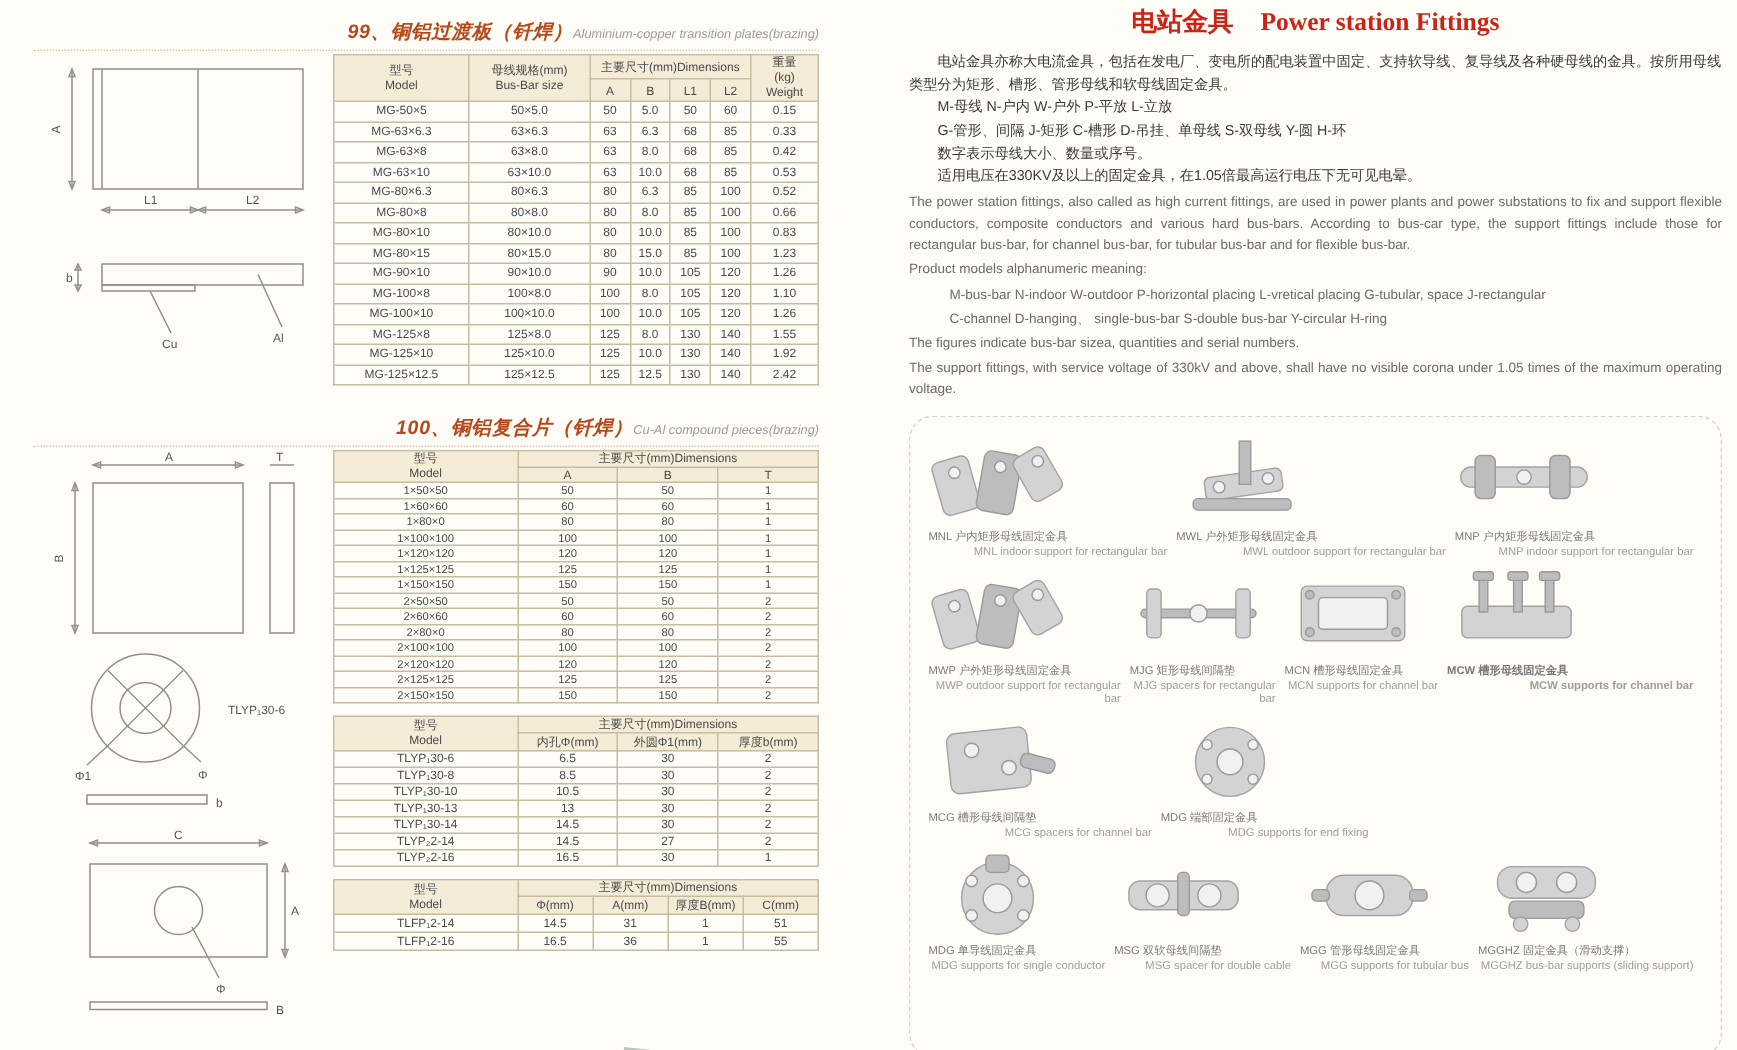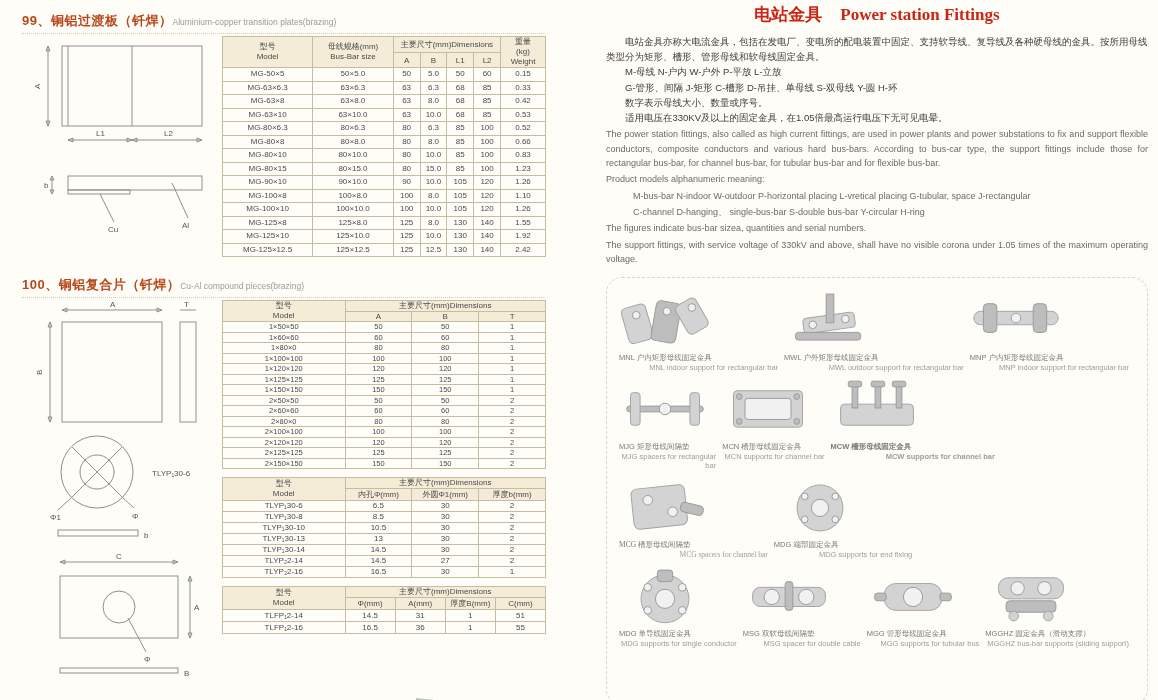--- a/index.html
+++ b/index.html
@@ -5,22 +5,22 @@
   html,body{margin:0;padding:0;}
   body{
     width:1158px;height:700px;overflow:hidden;position:relative;
     background:#fefdf8;font-family:"Liberation Sans",sans-serif;color:#444;
   }
   .spread{display:flex;width:1158px;height:700px;}
   .page-l{width:592px;box-sizing:border-box;padding:12px 4px 0 22px;}
   .page-r{width:566px;box-sizing:border-box;padding:1px 10px 0 14px;}
 
   
-  .sec-head{display:flex;justify-content:flex-start;align-items:baseline;
-    border-bottom:1px dotted #d5cab2;padding-bottom:3px;width:524px;}
+  .sec-head{display:flex;justify-content:flex-end;align-items:baseline;
+    border-bottom:1px dotted #d5cab2;padding-bottom:3px;width:524px;font-style:italic;}
   .sec-title{color:var(--accent-left,#b8481a);font-weight:bold;font-size:13px;letter-spacing:.5px;}
   .sec-sub{color:#9b9b9b;font-size:8.5px;}
 
   
   .row99{display:flex;margin-top:2px;height:226px;}
   .row100{display:flex;margin-top:2px;}
   .draw-col{width:200px;flex:none;}
   .tbl-col{width:324px;flex:none;}
 
   
@@ -590,20 +590,34 @@
                   <rect x="14" y="16" width="14" height="30" rx="4" fill="#bdbdbd" stroke="#9a9a9a"></rect>
                   <rect x="66" y="16" width="14" height="30" rx="4" fill="#bdbdbd" stroke="#9a9a9a"></rect>
                   <circle cx="48" cy="31" r="5" fill="#f1f1f1" stroke="#9a9a9a"></circle>
                 </svg>
               </div>
               <div class="cap-zh">MNP 户内矩形母线固定金具</div>
               <div class="cap-en">MNP indoor support for rectangular bar</div>
             </div>
           </div>
           <div class="p-row">
+            <div class="p-cell" style="width: 26%;">
+              <div class="photo">
+                <svg width="92" height="62" viewBox="0 0 96 64" xmlns="http://www.w3.org/2000/svg">
+                  <rect x="6" y="18" width="26" height="38" rx="5" transform="rotate(-16 19 37)" fill="#d3d3d3" stroke="#a3a3a3"></rect>
+                  <rect x="36" y="14" width="26" height="42" rx="5" transform="rotate(10 49 35)" fill="#bdbdbd" stroke="#9a9a9a"></rect>
+                  <rect x="64" y="12" width="24" height="34" rx="5" transform="rotate(-30 76 29)" fill="#d3d3d3" stroke="#a3a3a3"></rect>
+                  <circle cx="18" cy="28" r="4" fill="#f1f1f1" stroke="#9a9a9a"></circle>
+                  <circle cx="50" cy="24" r="4" fill="#f1f1f1" stroke="#9a9a9a"></circle>
+                  <circle cx="76" cy="20" r="4" fill="#f1f1f1" stroke="#9a9a9a"></circle>
+                </svg>
+              </div>
+              <div class="cap-zh">MWP 户外矩形母线固定金具</div>
+              <div class="cap-en">MWP outdoor support for rectangular bar</div>
+            </div>
             <div class="p-cell" style="width: 20%;">
               <div class="photo">
                 <svg width="92" height="62" viewBox="0 0 96 64" xmlns="http://www.w3.org/2000/svg">
                   <rect x="8" y="30" width="80" height="6" rx="3" fill="#bdbdbd" stroke="#9a9a9a"></rect>
                   <rect x="12" y="16" width="10" height="34" rx="3" fill="#d3d3d3" stroke="#a3a3a3"></rect>
                   <rect x="74" y="16" width="10" height="34" rx="3" fill="#d3d3d3" stroke="#a3a3a3"></rect>
                   <circle cx="48" cy="33" r="6" fill="#f1f1f1" stroke="#9a9a9a"></circle>
                 </svg>
               </div>
               <div class="cap-zh">MJG 矩形母线间隔垫</div>
@@ -633,21 +647,21 @@
                   <rect x="18" y="4" width="14" height="6" rx="2" fill="#bdbdbd" stroke="#9a9a9a"></rect>
                   <rect x="42" y="4" width="14" height="6" rx="2" fill="#bdbdbd" stroke="#9a9a9a"></rect>
                   <rect x="64" y="4" width="14" height="6" rx="2" fill="#bdbdbd" stroke="#9a9a9a"></rect>
                 </svg>
               </div>
               <div class="cap-zh">MCW 槽形母线固定金具</div>
               <div class="cap-en">MCW supports for channel bar</div>
             </div>
           </div>
           <div class="p-row">
-            <div class="p-cell" style="width: 30%; font-family: Liberation Serif, serif;">
+            <div class="p-cell" style="width: 30%;">
               <div class="photo">
                 <svg width="92" height="62" viewBox="0 0 96 64" xmlns="http://www.w3.org/2000/svg">
                   <rect x="14" y="12" width="56" height="42" rx="6" transform="rotate(-6 42 33)" fill="#d3d3d3" stroke="#a3a3a3"></rect>
                   <circle cx="30" cy="26" r="5" fill="#f1f1f1" stroke="#9a9a9a"></circle>
                   <circle cx="56" cy="38" r="5" fill="#f1f1f1" stroke="#9a9a9a"></circle>
                   <rect x="64" y="30" width="24" height="10" rx="4" transform="rotate(14 76 35)" fill="#bdbdbd" stroke="#9a9a9a"></rect>
                 </svg>
               </div>
               <div class="cap-zh">MCG 槽形母线间隔垫</div>
               <div class="cap-en">MCG spacers for channel bar</div>

